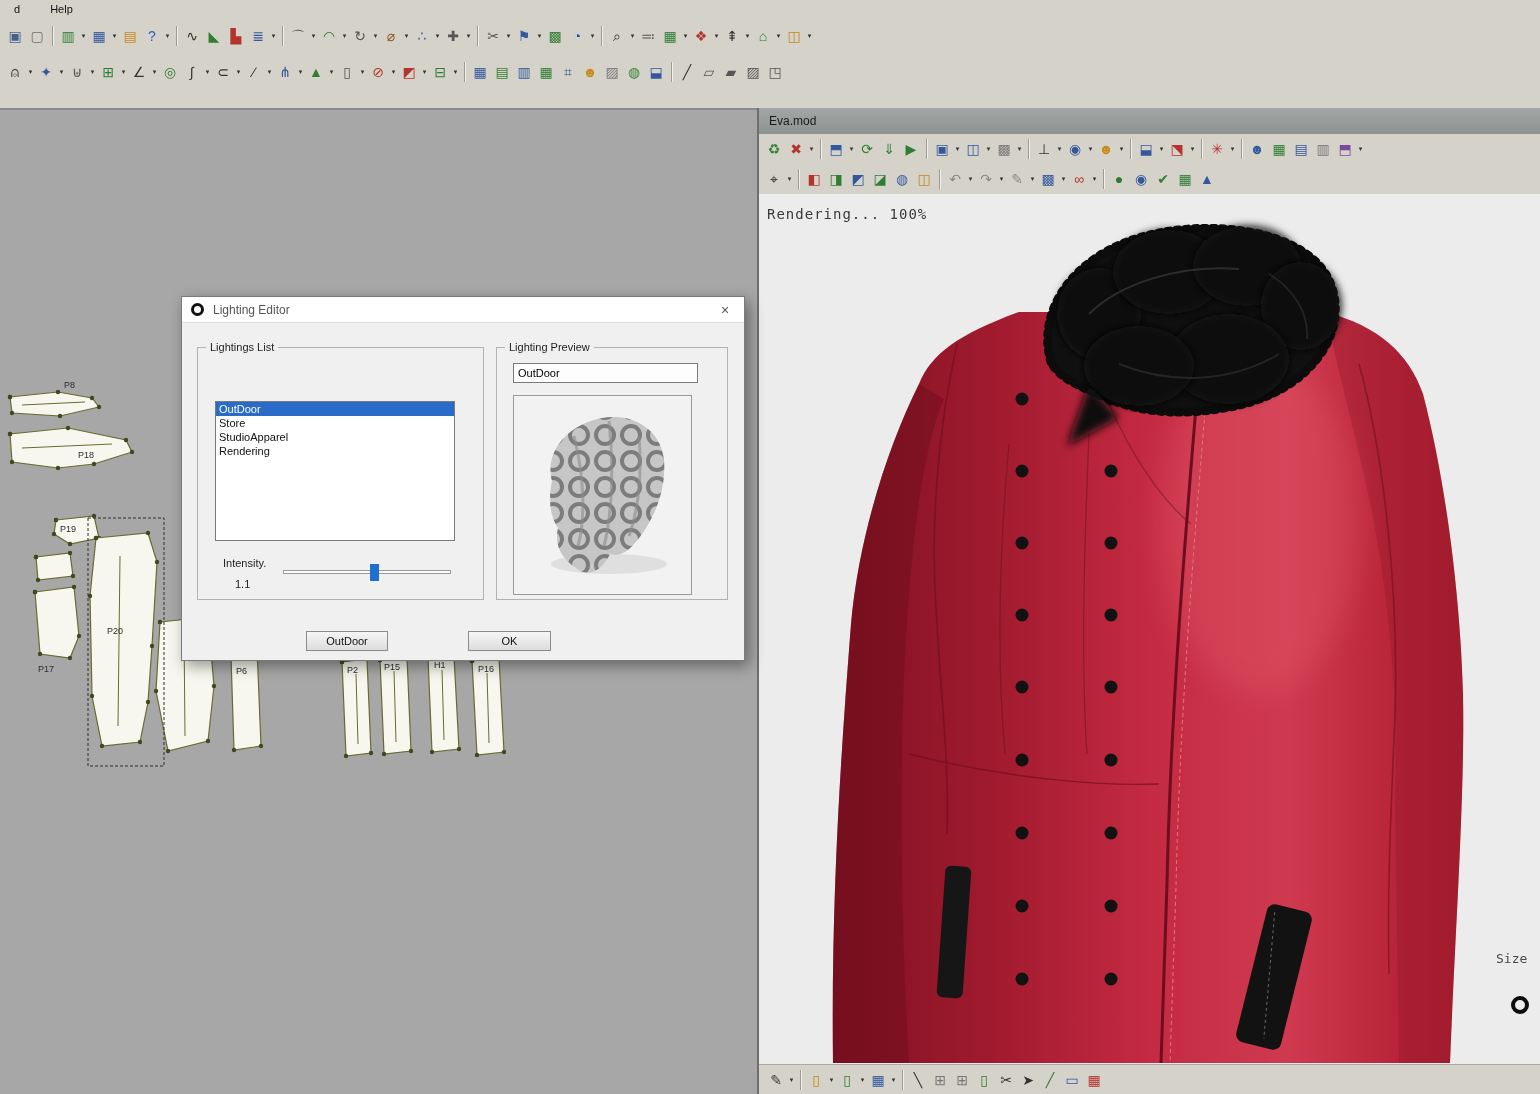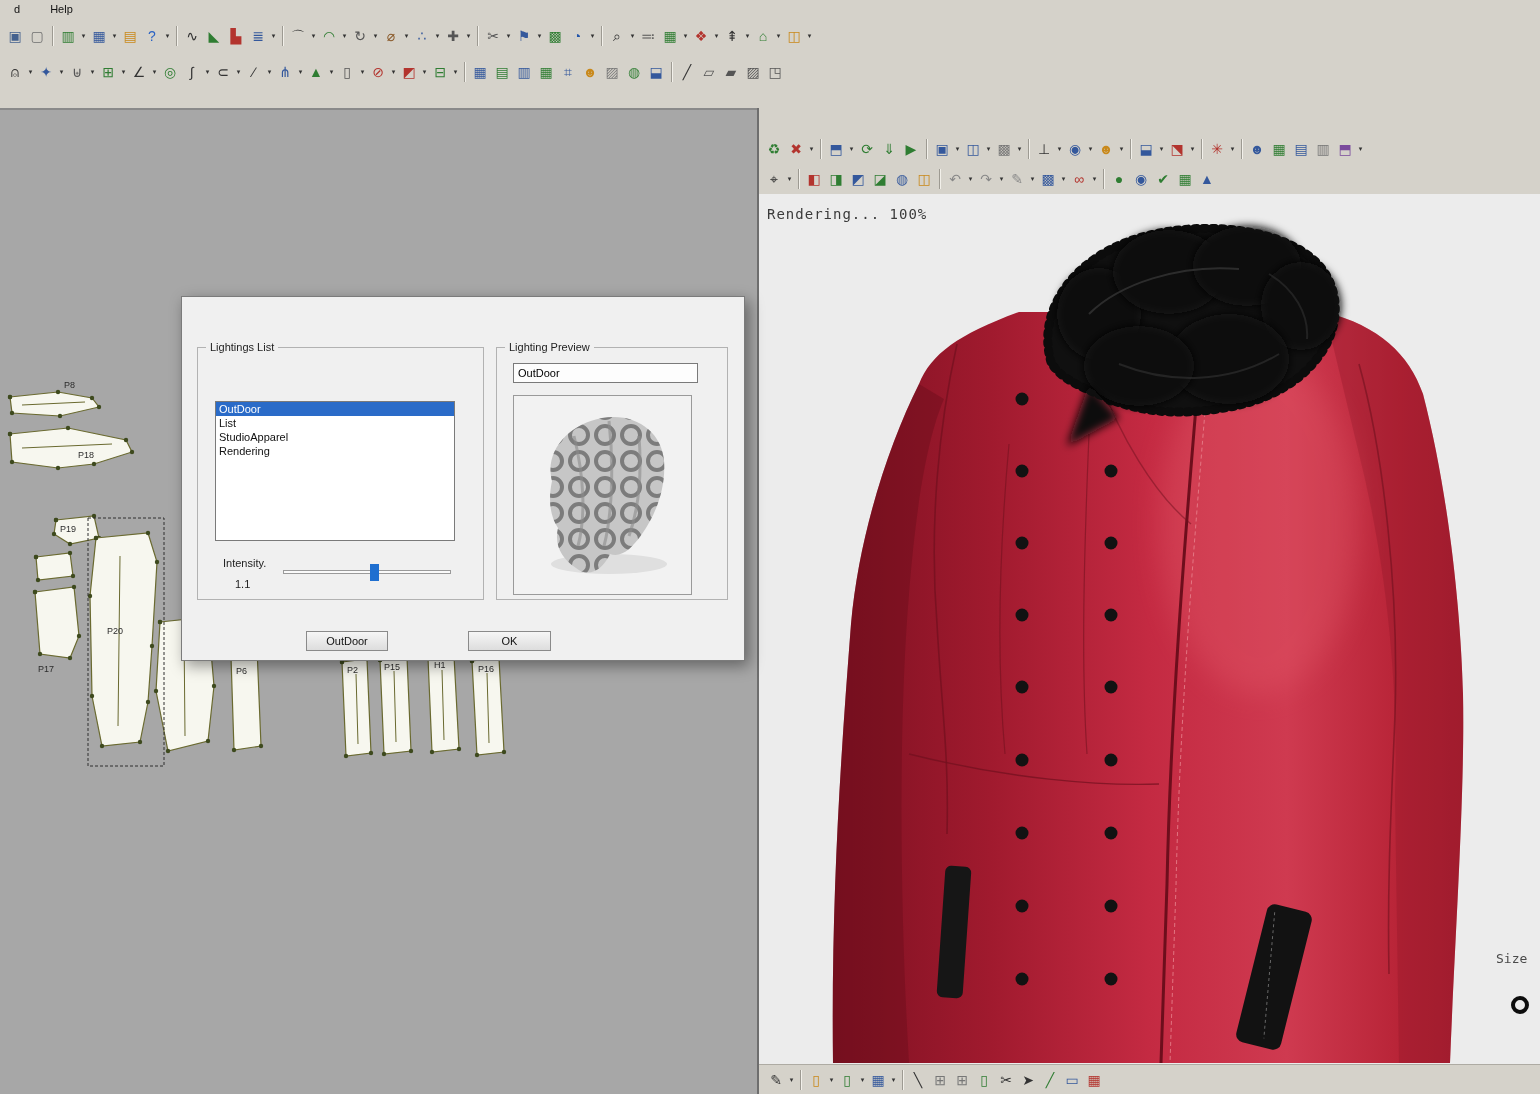--- a/index.html
+++ b/index.html
@@ -231,20 +231,23 @@
       <text x="236" y="548">P6</text>
       <text x="347" y="547">P2</text>
       <text x="384" y="544">P15</text>
       <text x="434" y="542">H1</text>
       <text x="478" y="546">P16</text>
     </g>
   </svg>
 </div>
 
 <div id="right-panel">
+  <div id="right-titlebar">
+    <span>Eva.mod</span>
+  </div>
   <div id="rtoolbar1" class="rtoolbar">
       <span class="ticon" title="recycle" style="color: rgb(47, 125, 50);">♻</span>
       <span class="ticon" title="delete-red" style="color: rgb(179, 52, 46);">✖</span>
       <span class="tdrop">▾</span>
       <span class="tsep"></span>
       <span class="ticon" title="snapshot" style="color: rgb(52, 88, 156);">⬒</span>
       <span class="tdrop">▾</span>
       <span class="ticon" title="refresh" style="color: rgb(47, 125, 50);">⟳</span>
       <span class="ticon" title="download" style="color: rgb(47, 125, 50);">⇓</span>
       <span class="ticon" title="play" style="color: rgb(47, 125, 50);">▶</span>
@@ -411,27 +414,32 @@
       <span class="ticon" title="garment-panel" style="color: rgb(47, 125, 50);">▯</span>
       <span class="ticon" title="scissors" style="color: rgb(51, 51, 51);">✂</span>
       <span class="ticon" title="cursor-arrow" style="color: rgb(51, 51, 51);">➤</span>
       <span class="ticon" title="ruler-diagonal" style="color: rgb(47, 125, 50);">╱</span>
       <span class="ticon" title="stamp-tool" style="color: rgb(52, 88, 156);">▭</span>
       <span class="ticon" title="swatch-red" style="color: rgb(179, 52, 46);">▦</span>
     </div>
 </div>
 
 <div id="dialog">
+  <div id="dialog-titlebar">
+    <span id="dialog-icon"></span>
+    <span id="dialog-title">Lighting Editor</span>
+    <span id="dialog-close">×</span>
+  </div>
 
   <div id="group-list" class="groupbox">
     <span class="group-label">Lightings List</span>
   </div>
   <div id="listbox">
       <div class="lb-item sel">OutDoor</div>
-      <div class="lb-item">List</div>
+      <div class="lb-item">Store</div>
       <div class="lb-item">StudioApparel</div>
       <div class="lb-item">Rendering</div>
     </div>
 
   <span id="intensity-label">Intensity.</span>
   <span id="intensity-value">1.1</span>
   <div id="slider-track">
     <div id="slider-handle"></div>
   </div>
 

